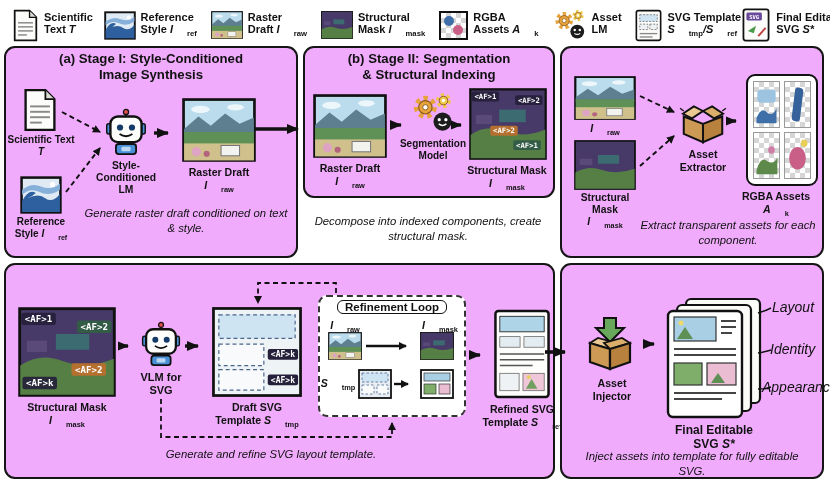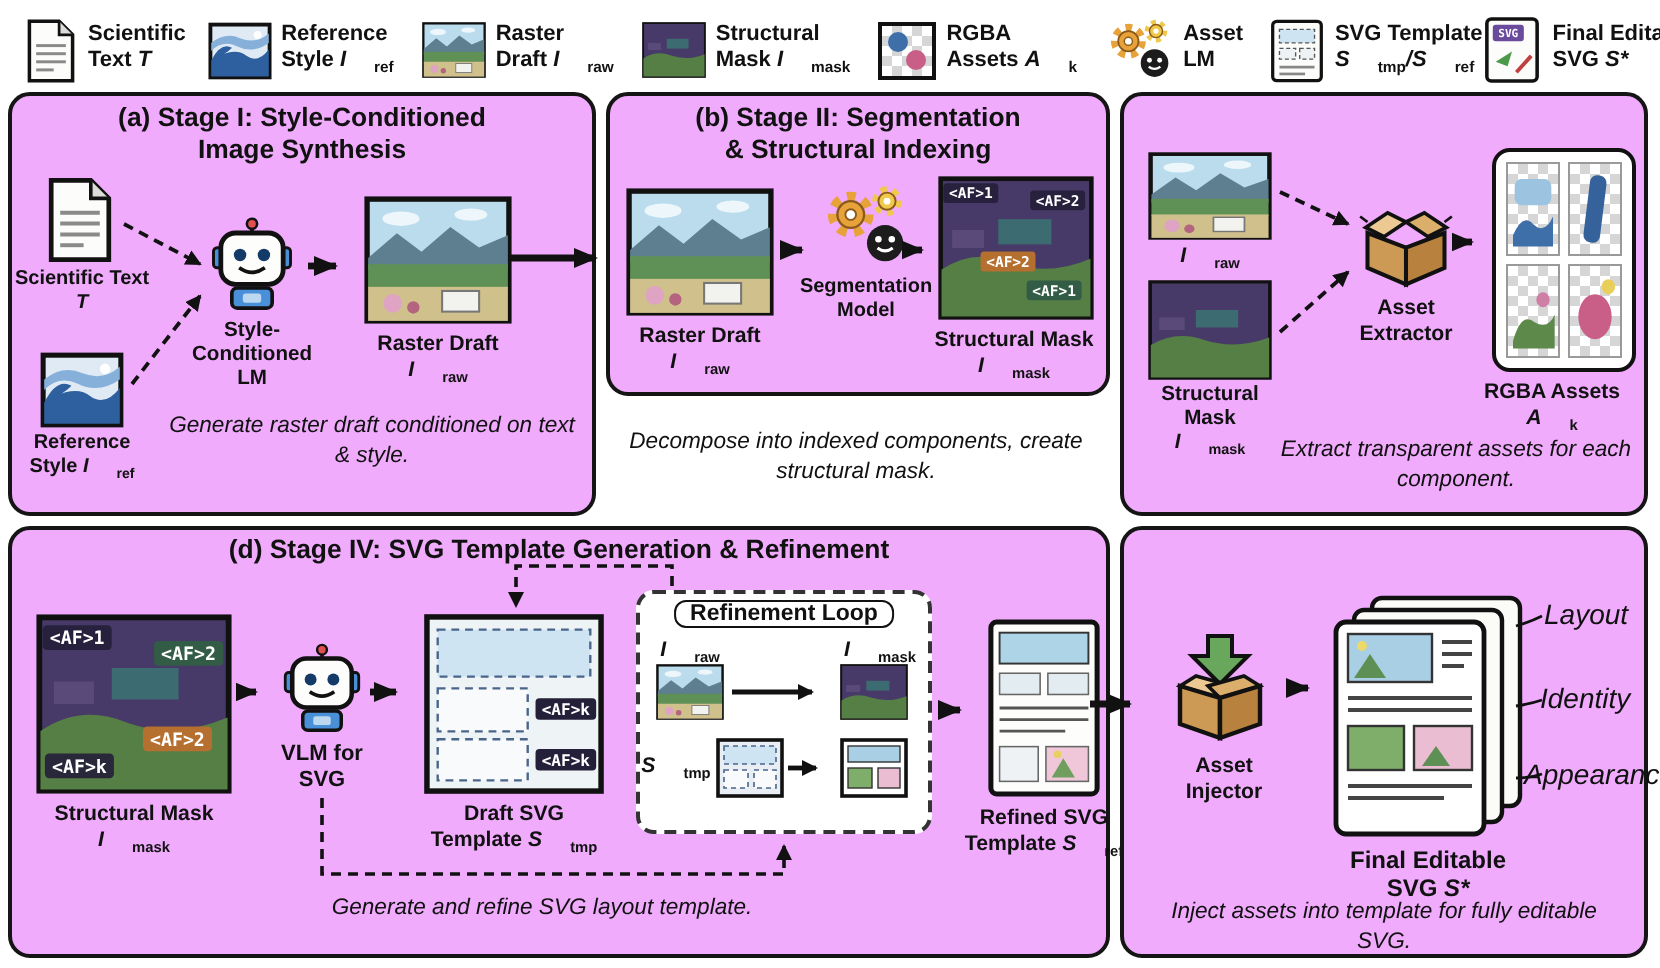--- a/index.html
+++ b/index.html
@@ -367,21 +367,20 @@
       </div>
     </div>
     <div class="lbl" style="left:170px;top:142px;width:88px">
       <span>RGBA Assets</span><br>
       <i class="v">A</i><sub>k</sub>
     </div>
     <div class="cap" style="left:76px;top:170px;width:180px">Extract transparent assets for each component.</div>
   </div>
 
   <div class="panel" style="left:4px;top:263px;width:551px;height:216px">
-    <div class="ptitle" style="top:2px">(d) Stage IV: SVG Template Generation &amp; Refinement</div>
 
     <svg class="abs" style="left:12px;top:42px" width="98" height="90" viewBox="0 0 88 80" preserveAspectRatio="none">
       <use href="#g-mask"></use>
       <g font-size="8.2" font-weight="bold">
         <rect x="3" y="5" width="31" height="11" rx="2" fill="#241f38" opacity="0.9"></rect>
         <text x="18.5" y="13.5" text-anchor="middle" fill="#fff">&lt;AF&gt;1</text>
         <rect x="53" y="12" width="31" height="11" rx="2" fill="#335c46"></rect>
         <text x="68.5" y="20.5" text-anchor="middle" fill="#fff">&lt;AF&gt;2</text>
         <rect x="4" y="62" width="31" height="11" rx="2" fill="#241f38" opacity="0.9"></rect>
         <text x="19.5" y="70.5" text-anchor="middle" fill="#fff">&lt;AF&gt;k</text>

